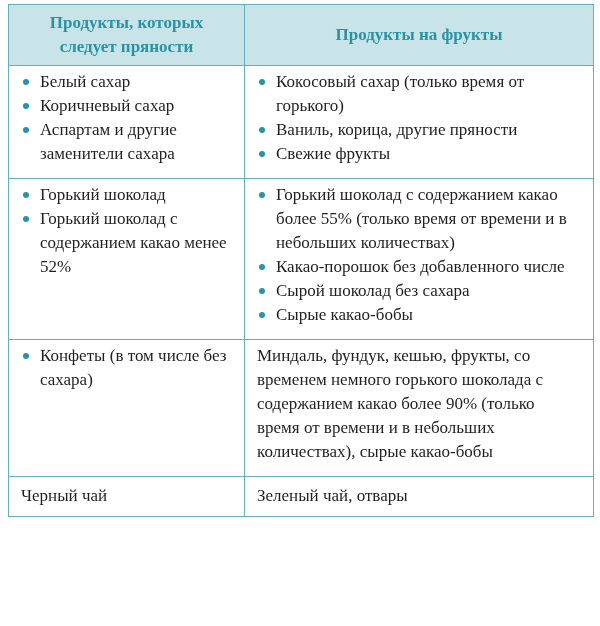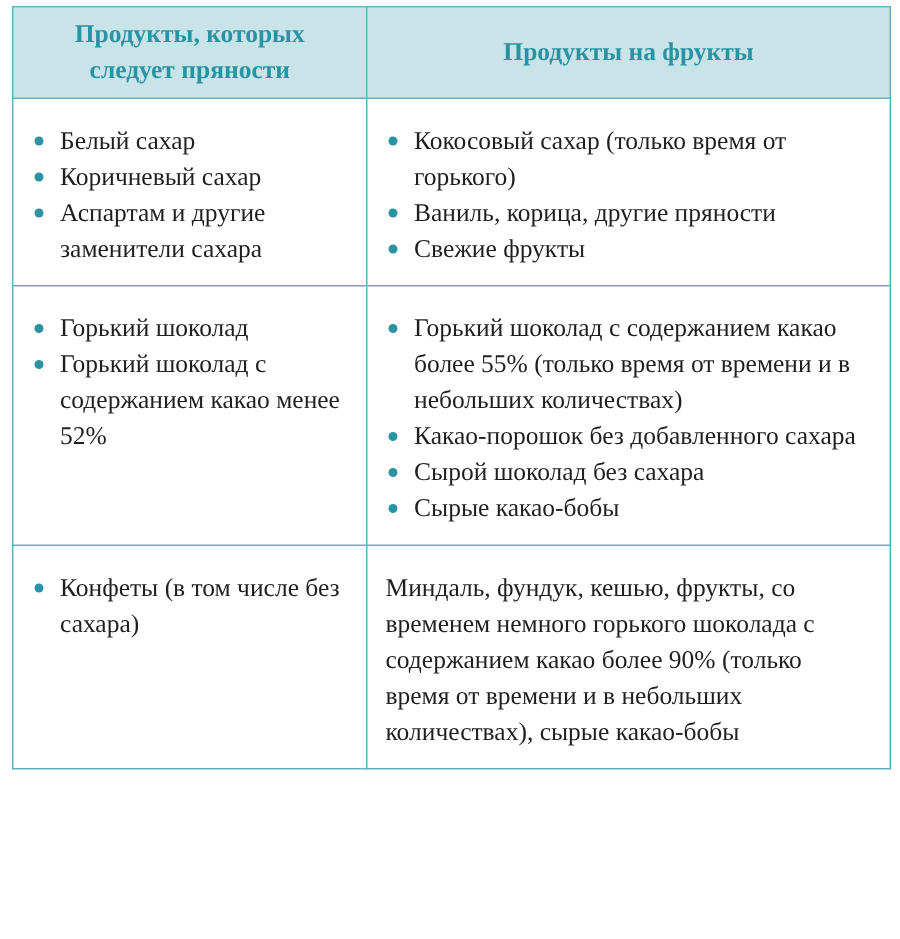--- a/index.html
+++ b/index.html
@@ -27,21 +27,21 @@
   }
   th {
     background: var(--header-bg, #c9e4e9);
     color: var(--accent, #2a93a3);
     font-weight: bold;
     text-align: center;
     vertical-align: middle;
     padding: 6px 14px;
     height: 56px;
   }
-  td { padding: 16px 12px 12px 12px; }
+  td { padding: 4px 12px 12px 12px; }
   tr.row-tea td { padding-top: 7px; padding-bottom: 8px; }
   ul.bullet-list { list-style: none; }
   li.list-item { display: flex; align-items: flex-start; }
   .bullet {
     flex: none;
     width: 6px;
     height: 6px;
     border-radius: 50%;
     background: var(--accent, #2a93a3);
     margin: 9px 11px 0 2px;
@@ -114,21 +114,21 @@
           </ul>
         </td>
         <td>
           <ul class="bullet-list">
             <li class="list-item">
               <span class="bullet"></span>
               <span class="item-text">Горький шоколад с содержанием какао более 55% (только время от времени и в небольших количествах)</span>
             </li>
             <li class="list-item">
               <span class="bullet"></span>
-              <span class="item-text">Какао-порошок без добавленного сахара</span>
+              <span class="item-text">Какао-порошок без добавленного числе</span>
             </li>
             <li class="list-item">
               <span class="bullet"></span>
               <span class="item-text">Сырой шоколад без сахара</span>
             </li>
             <li class="list-item">
               <span class="bullet"></span>
               <span class="item-text">Сырые какао-бобы</span>
             </li>
           </ul>
@@ -142,16 +142,24 @@
               <span class="bullet"></span>
               <span class="item-text">Конфеты (в том числе без сахара)</span>
             </li>
           </ul>
         </td>
         <td>
           <span class="cell-text">Миндаль, фундук, кешью, фрукты, со временем немного горького шоколада с содержанием какао более 90% (только время от времени и в небольших количествах), сырые какао-бобы</span>
         </td>
       </tr>
 
+      <tr class="row-tea">
+        <td>
+          <span class="cell-text">Черный чай</span>
+        </td>
+        <td>
+          <span class="cell-text">Зеленый чай, отвары</span>
+        </td>
+      </tr>
 
     </tbody>
   </table>
 </div>
 
 </body></html>

